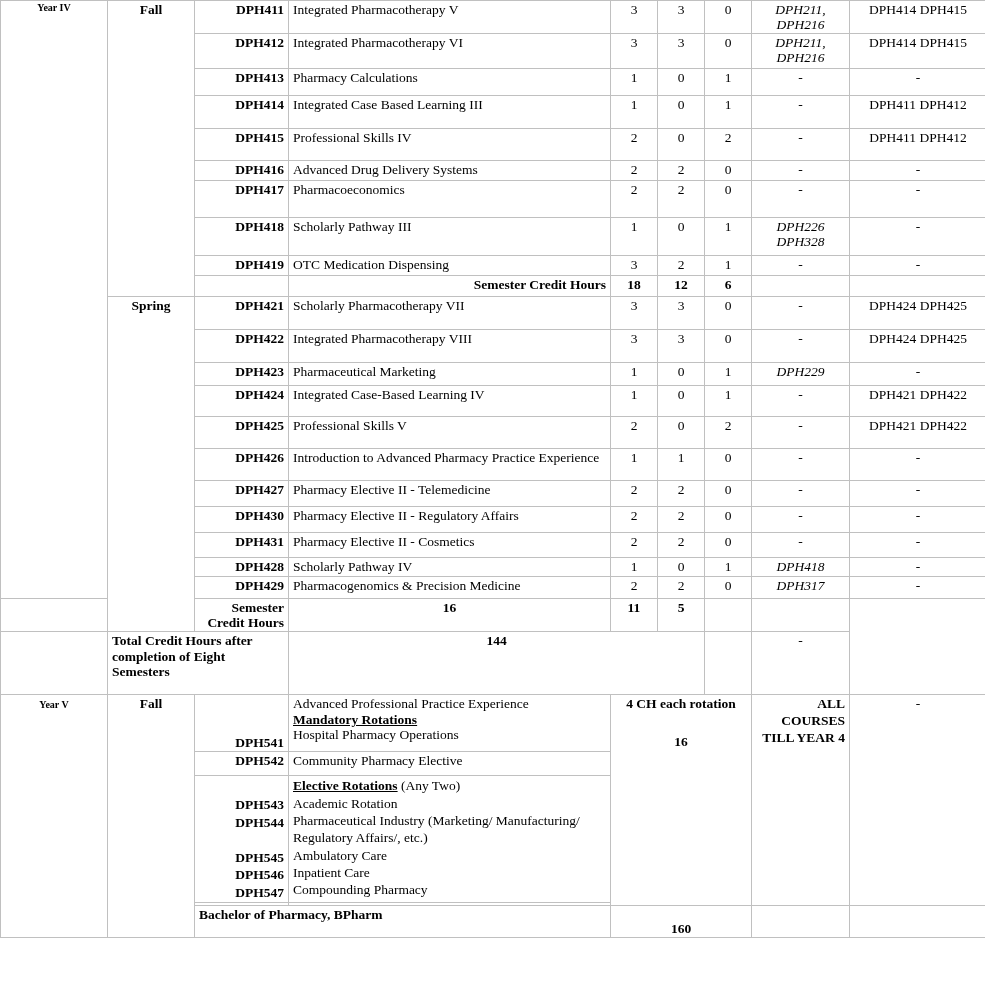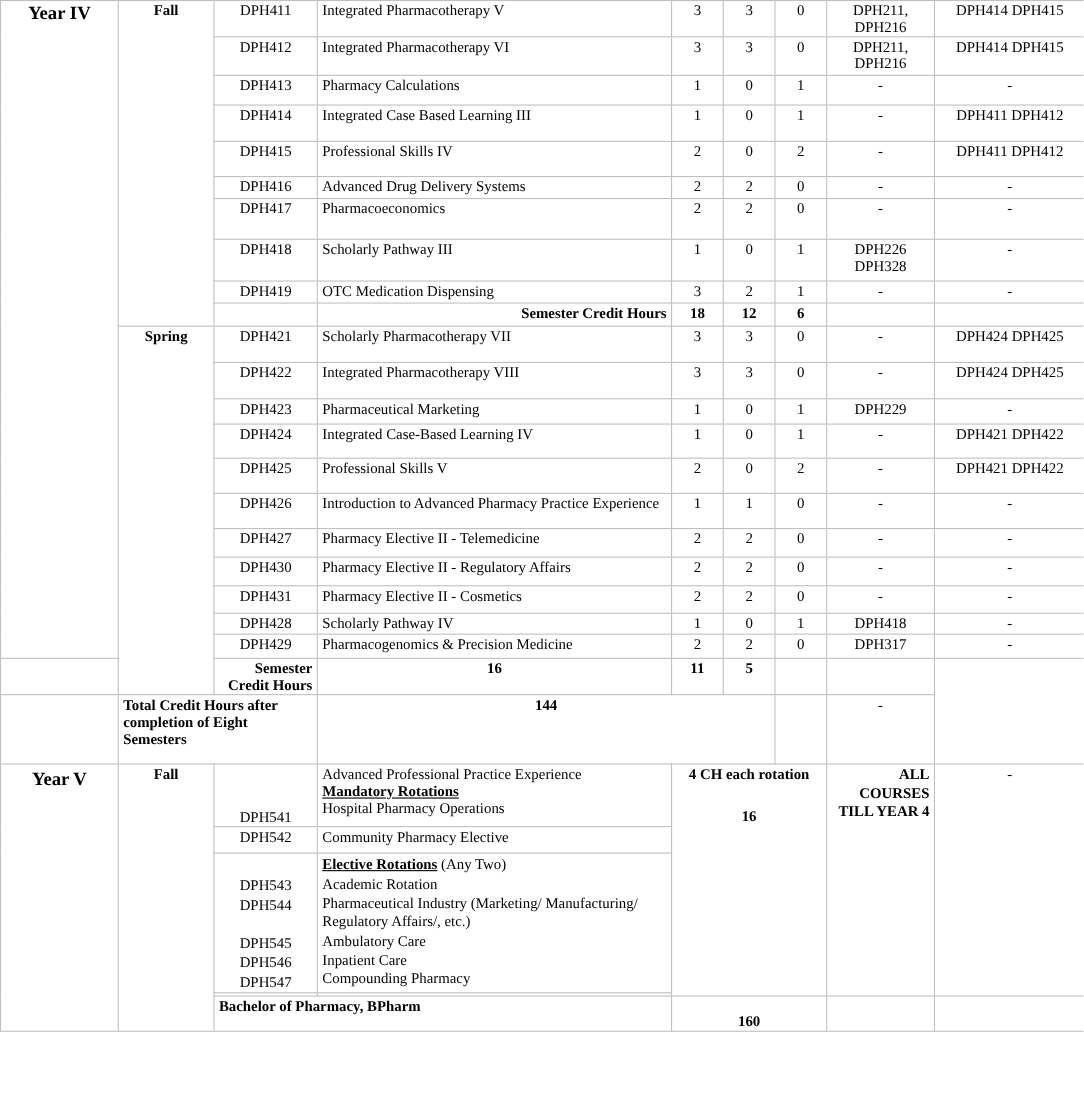--- a/index.html
+++ b/index.html
@@ -41,43 +41,43 @@
   .c-title  { width: 322px; }
   .c-num    { width: 47px;  }
   .c-pre    { width: 98px;  }
   .c-co     { width: 137px; }
 
   .yearcell {
     background: #d9d9d9;
     text-align: center;
     vertical-align: middle;
     font-weight: bold;
-    font-size: 17px;
+    font-size: 10px;
   }
   .termcell-fall, .termcell-spring {
     background: #dce0ef;
     text-align: center;
     vertical-align: middle;
     font-weight: bold;
     font-size: 13.5px;
   }
   .termcell-green {
     background: #cfdfb8;
     text-align: center;
     vertical-align: top;
     font-weight: bold;
     font-size: 13.5px;
     padding-top: 3px;
   }
   .blankgray { background: #d9d9d9; border: 1px solid #c0c0c0; }
-  .code { text-align: center; white-space: nowrap; }
+  .code { text-align: right; white-space: nowrap; font-weight: bold; }
   .title { text-align: left; }
   .num  { text-align: center; }
   .num-bot { text-align: center; vertical-align: bottom; }
-  .pre  { text-align: center; }
+  .pre  { text-align: center; font-style: italic; }
   .co   { text-align: center; }
   .sch-row td {
     background: #f2f2f2;
     font-weight: bold;
     vertical-align: middle;
   }
   .sch-label { text-align: right; padding-left: 6px; }
   .totalrow td { vertical-align: top; }
   .total-label { font-weight: bold; text-align: left; padding-left: 6px; }
   .total-num { text-align: center; font-weight: bold; vertical-align: top; padding-top: 22px; }

